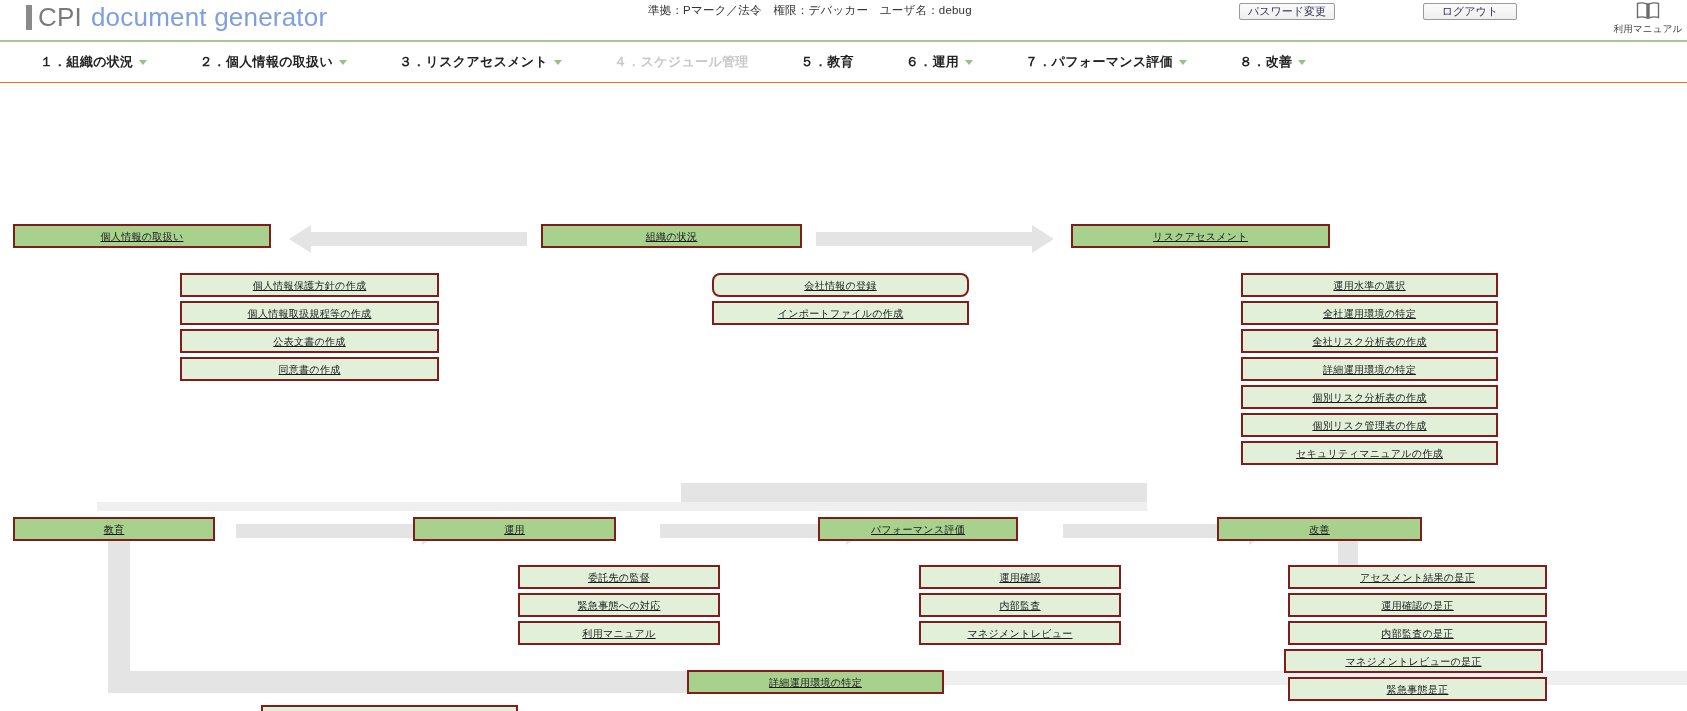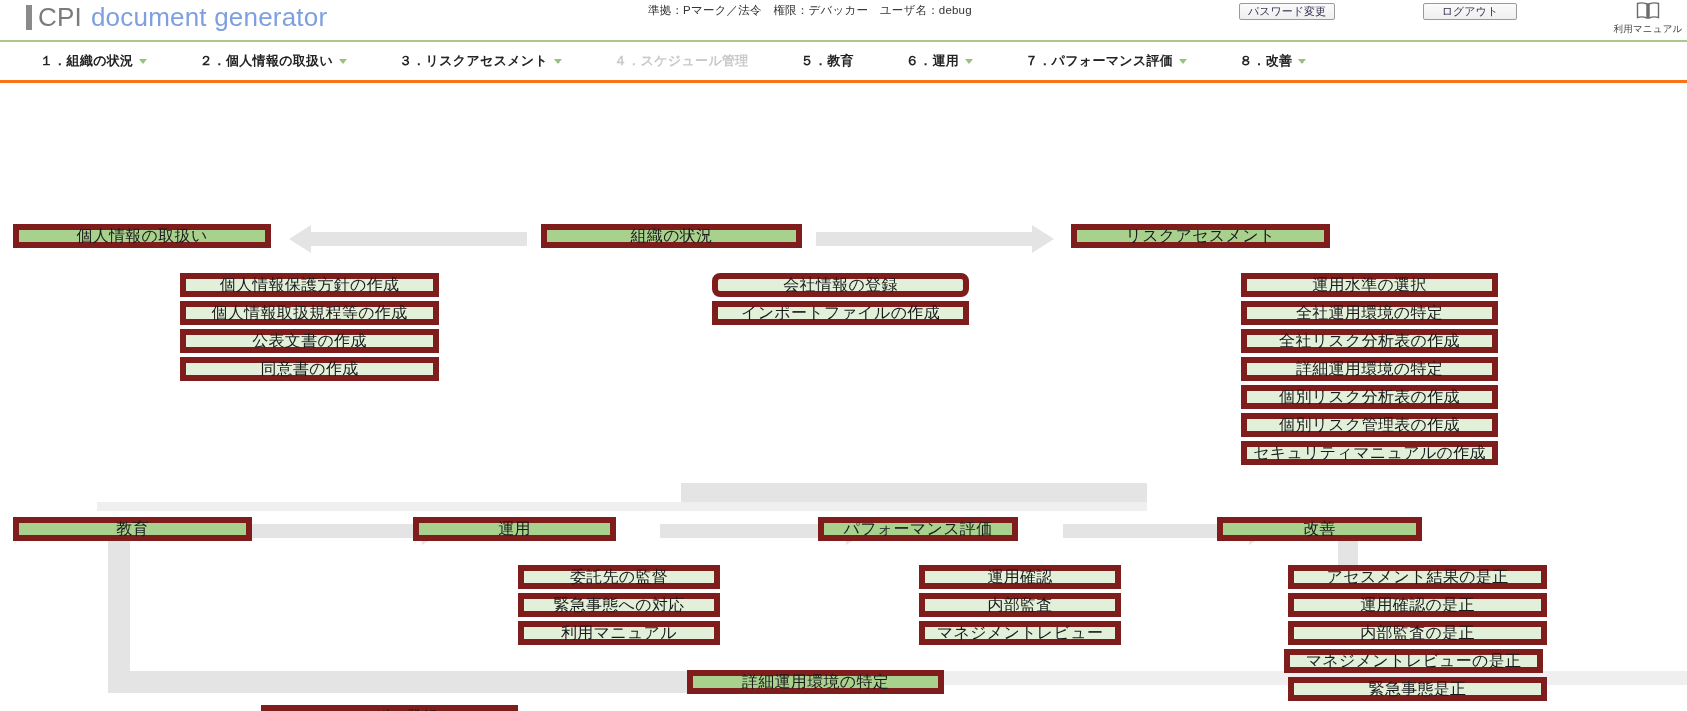--- a/index.html
+++ b/index.html
@@ -82,21 +82,21 @@
     font-size: 9.5px;
     color: #444;
     margin-top: -1px;
     letter-spacing: .2px;
   }
 
   
   .navbar {
     position: relative;
     height: 41px;
-    border-bottom: 3px solid #f97316;
+    border-bottom: 1px solid #f97316;
     background: #ffffff;
   }
   .nav-inner {
     display: flex;
     align-items: center;
     height: 100%;
     padding-left: 40px;
   }
   .nav-item {
     display: flex;
@@ -122,31 +122,32 @@
   
   .canvas {
     position: relative;
     width: 1687px;
     height: 628px;
     background: #ffffff;
   }
 
   .node {
     position: absolute;
-    border: 6px solid #7f1d1d;
-    font-size: 16px;
+    border: 2px solid #7f1d1d;
+    font-size: 10px;
     color: #1a1a1a;
     text-align: center;
     line-height: 1.1;
     display: flex;
     align-items: center;
     justify-content: center;
     cursor: pointer;
     letter-spacing: .3px;
     z-index: 3;
+    text-decoration: underline;
   }
   .node.stage {
     background: #a8d18d;
     height: 24px;
   }
   .node.task {
     background: #e2efd9;
     height: 24px;
   }
 
@@ -281,21 +282,21 @@
     <div class="conn" style="left:108px; top:458px; width:22px; height:144px;"></div>
     <div class="conn" style="left:108px; top:588px; width:640px; height:22px;"></div>
     <div class="conn" style="left:940px; top:588px; width:747px; height:14px; background:#efefef;"></div>
 
     <div class="node stage" style="left:13px; top:141px; width:258px;">個人情報の取扱い</div>
 
     <div class="node stage" style="left:541px; top:141px; width:261px;">組織の状況</div>
 
     <div class="node stage" style="left:1071px; top:141px; width:259px;">リスクアセスメント</div>
 
-    <div class="node stage" style="left:13px; top:434px; width:239px;">教育</div>
+    <div class="node stage" style="left:13px; top:434px; width:202px;">教育</div>
 
     <div class="node stage" style="left:413px; top:434px; width:203px;">運用</div>
 
     <div class="node stage" style="left:818px; top:434px; width:200px;">パフォーマンス評価</div>
 
     <div class="node stage" style="left:1217px; top:434px; width:205px;">改善</div>
 
     <div class="node stage" style="left:687px; top:587px; width:257px;">詳細運用環境の特定</div>
 
     <div id="task-layer">

